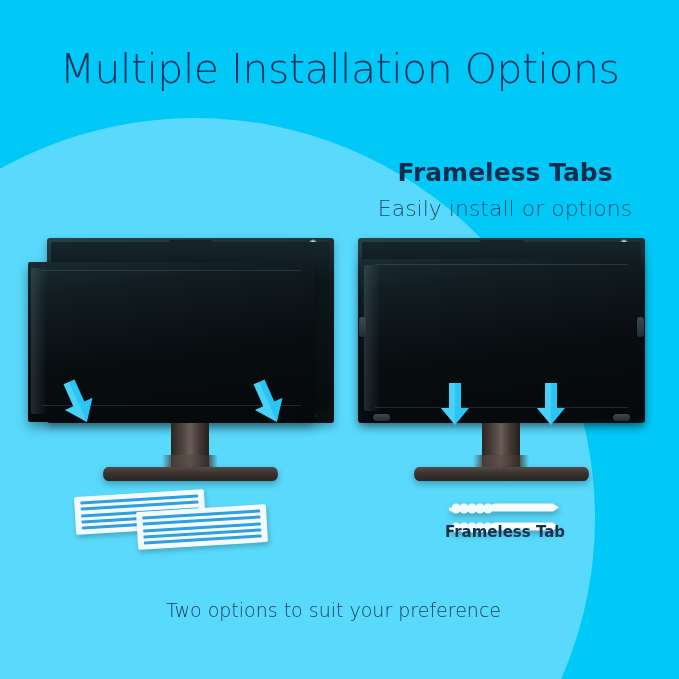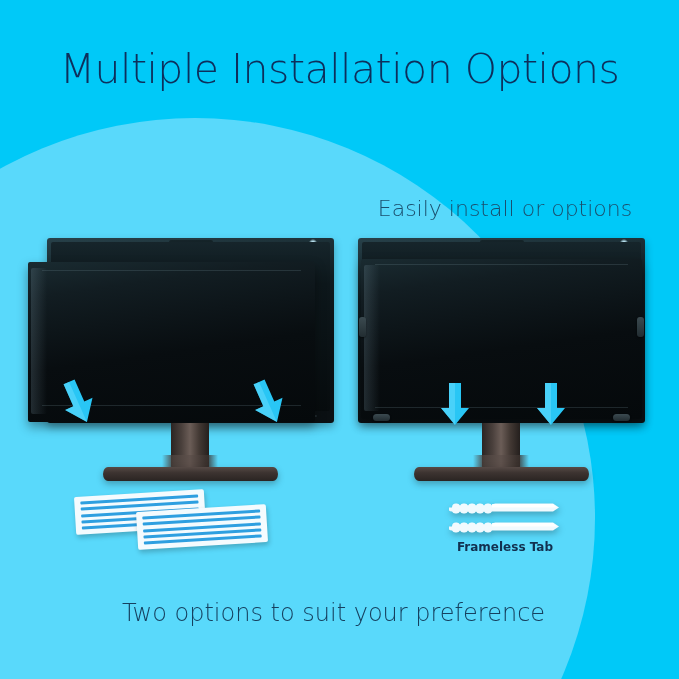--- a/index.html
+++ b/index.html
@@ -62,31 +62,31 @@
     color: #1b4f6e;
     white-space: nowrap;
   }
   .footer-note {
     position: absolute;
     left: 0;
     right: 12px;
     top: 599px;
     text-align: center;
     font-weight: 300;
-    font-size: 24px;
+    font-size: 19px;
     color: #16405f;
     white-space: nowrap;
   }
   .tab-caption {
     position: absolute;
     left: 398px;
     width: 214px;
-    top: 540px;
-    text-align: center;
-    font-size: 12px;
+    top: 523px;
+    text-align: center;
+    font-size: 15px;
     font-weight: 600;
     color: #12304f;
     white-space: nowrap;
   }
 
   
   .monitor { position: absolute; }
 
   .mon-body {
     position: absolute;
@@ -281,20 +281,21 @@
     <i></i>
   </div>
   <div class="strip" style="left:137px; top:508px; width:130px; height:38px; transform:rotate(-3.5deg);">
     <i></i>
     <i></i>
     <i></i>
     <i></i>
     <i></i>
   </div>
 
+  <div class="col-head" style="left:365px; width:280px; top:158px;">Frameless Tabs</div>
   <div class="col-sub" style="left:355px; width:300px; top:196px;">Easily install or options</div>
 
   <div class="monitor" style="left:358px; top:238px;">
     <div class="mon-body">
       <div class="mon-webcam"></div>
       <div class="mon-powerdot"></div>
       <div class="mon-screen"></div>
       <div class="mon-chinbar"></div>
     </div>
 

